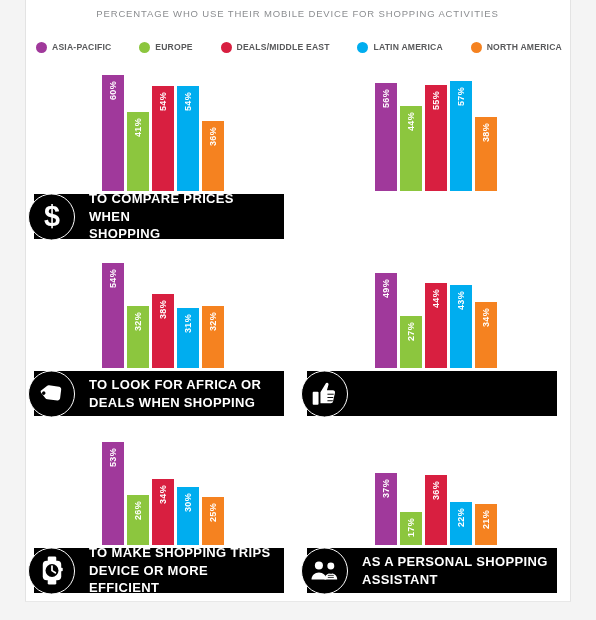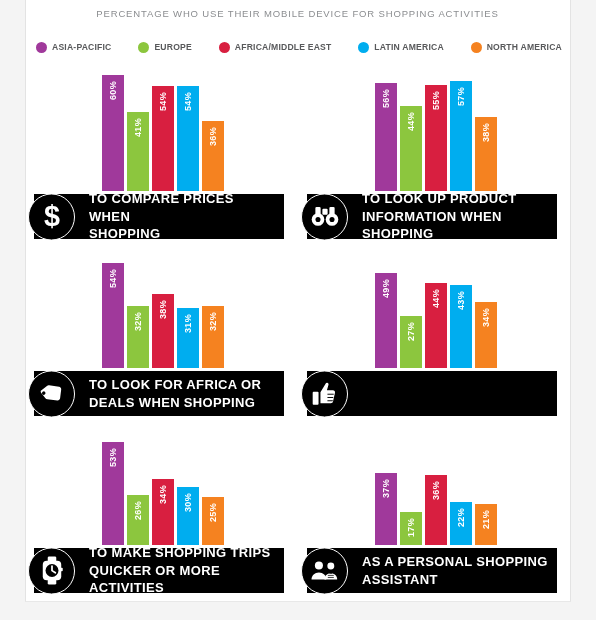--- a/index.html
+++ b/index.html
@@ -160,21 +160,21 @@
         <div class="legend-item">
           <span class="legend-dot" style="background: rgb(160, 57, 155);"></span>
           <span class="legend-label">ASIA-PACIFIC</span>
         </div>
         <div class="legend-item">
           <span class="legend-dot" style="background: rgb(140, 198, 62);"></span>
           <span class="legend-label">EUROPE</span>
         </div>
         <div class="legend-item">
           <span class="legend-dot" style="background: rgb(216, 31, 64);"></span>
-          <span class="legend-label">AFRICA/MIDDLE EAST</span>
+          <span class="legend-label">DEALS/MIDDLE EAST</span>
         </div>
         <div class="legend-item">
           <span class="legend-dot" style="background: rgb(0, 173, 239);"></span>
           <span class="legend-label">LATIN AMERICA</span>
         </div>
         <div class="legend-item">
           <span class="legend-dot" style="background: rgb(245, 130, 32);"></span>
           <span class="legend-label">NORTH AMERICA</span>
         </div>
       </div>
@@ -222,34 +222,20 @@
                 <div class="bar" style="height: 106px; background: rgb(216, 31, 64);">
                   <span class="bar-value">55%</span>
                 </div>
                 <div class="bar" style="height: 110px; background: rgb(0, 173, 239);">
                   <span class="bar-value">57%</span>
                 </div>
                 <div class="bar" style="height: 74px; background: rgb(245, 130, 32);">
                   <span class="bar-value">38%</span>
                 </div>
               </div>
-            </div>
-            <div class="caption">
-              <div class="caption-icon">
-                <svg width="28" height="22" viewBox="0 0 32 24" fill="#fff">
-      <rect x="5" y="1" width="6" height="9" rx="1.4"></rect>
-      <rect x="21" y="1" width="6" height="9" rx="1.4"></rect>
-      <rect x="13" y="3" width="6" height="7" rx="1.2"></rect>
-      <circle cx="8" cy="15.5" r="7.2"></circle>
-      <circle cx="24" cy="15.5" r="7.2"></circle>
-      <circle cx="8" cy="15.5" r="2.9" fill="#000"></circle>
-      <circle cx="24" cy="15.5" r="2.9" fill="#000"></circle>
-    </svg>
-              </div>
-              <div class="caption-text"><span>TO LOOK UP PRODUCT</span><span class="l2">INFORMATION WHEN SHOPPING</span></div>
             </div>
           </div>
         </div>
         <div class="panel-row">
           <div class="panel">
             <div class="chart-area">
               <div class="bars">
                 <div class="bar" style="height: 105px; background: rgb(160, 57, 155);">
                   <span class="bar-value">54%</span>
                 </div>
@@ -335,21 +321,21 @@
               <div class="caption-icon">
                 <svg width="28" height="30" viewBox="0 0 24 26" fill="none">
       <rect x="8.3" y="0.8" width="7.4" height="5.2" rx="1.2" fill="#fff"></rect>
       <rect x="8.3" y="20" width="7.4" height="5.2" rx="1.2" fill="#fff"></rect>
       <rect x="4" y="4.6" width="16" height="16.8" rx="3.4" fill="#fff"></rect>
       <circle cx="12" cy="13" r="5.6" fill="#000"></circle>
       <path d="M12 9.2v3.9l2.9 1.9" stroke="#fff" stroke-width="1.5" stroke-linecap="round"></path>
       <rect x="19.4" y="10.6" width="1.9" height="3.1" rx="0.7" fill="#fff"></rect>
     </svg>
               </div>
-              <div class="caption-text"><span>TO MAKE SHOPPING TRIPS</span><span class="l2">QUICKER OR MORE ACTIVITIES</span></div>
+              <div class="caption-text"><span>TO MAKE SHOPPING TRIPS</span><span class="l2">DEVICE OR MORE EFFICIENT</span></div>
             </div>
           </div>
           <div class="panel">
             <div class="chart-area">
               <div class="bars">
                 <div class="bar" style="height: 72px; background: rgb(160, 57, 155);">
                   <span class="bar-value">37%</span>
                 </div>
                 <div class="bar" style="height: 33px; background: rgb(140, 198, 62);">
                   <span class="bar-value">17%</span>

